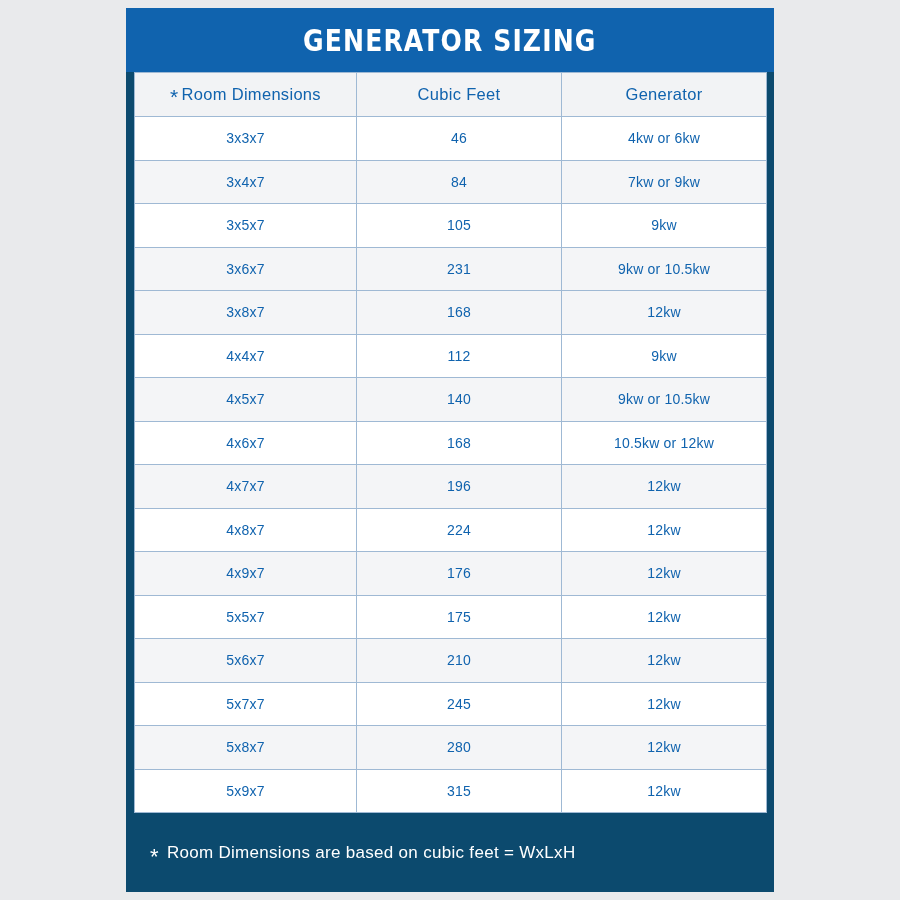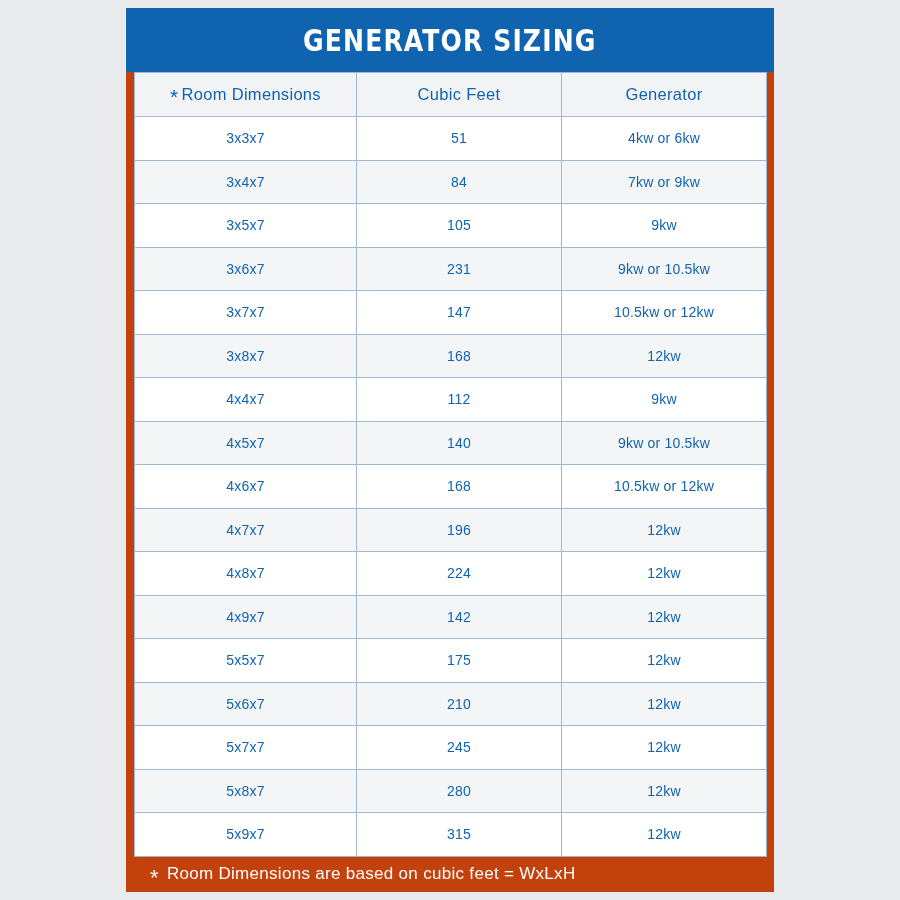--- a/index.html
+++ b/index.html
@@ -16,21 +16,21 @@
     height: 900px;
     background: #e9eaec;
     overflow: hidden;
   }
   .card {
     position: absolute;
     left: 126px;
     top: 8px;
     width: 648px;
     height: 884px;
-    background: #c2410c;
+    background: #0c4a6e;
     box-shadow: 0 0 0 0 rgba(0,0,0,0);
     display: flex;
     flex-direction: column;
   }
   .title-bar {
     height: 64px;
     display: flex;
     align-items: center;
     justify-content: center;
     background: #1063ae;
@@ -130,43 +130,38 @@
             <th>
               <span class="asterisk">*</span><span>Room Dimensions</span>
             </th>
             <th>Cubic Feet</th>
             <th>Generator</th>
           </tr>
         </thead>
         <tbody id="table-body">
             <tr class="odd">
               <td>3x3x7</td>
-              <td>51</td>
+              <td>46</td>
               <td>4kw or 6kw</td>
             </tr>
             <tr class="even">
               <td>3x4x7</td>
               <td>84</td>
               <td>7kw or 9kw</td>
             </tr>
             <tr class="odd">
               <td>3x5x7</td>
               <td>105</td>
               <td>9kw</td>
             </tr>
             <tr class="even">
               <td>3x6x7</td>
               <td>231</td>
               <td>9kw or 10.5kw</td>
             </tr>
-            <tr class="odd">
-              <td>3x7x7</td>
-              <td>147</td>
-              <td>10.5kw or 12kw</td>
-            </tr>
             <tr class="even">
               <td>3x8x7</td>
               <td>168</td>
               <td>12kw</td>
             </tr>
             <tr class="odd">
               <td>4x4x7</td>
               <td>112</td>
               <td>9kw</td>
             </tr>
@@ -185,21 +180,21 @@
               <td>196</td>
               <td>12kw</td>
             </tr>
             <tr class="odd">
               <td>4x8x7</td>
               <td>224</td>
               <td>12kw</td>
             </tr>
             <tr class="even">
               <td>4x9x7</td>
-              <td>142</td>
+              <td>176</td>
               <td>12kw</td>
             </tr>
             <tr class="odd">
               <td>5x5x7</td>
               <td>175</td>
               <td>12kw</td>
             </tr>
             <tr class="even">
               <td>5x6x7</td>
               <td>210</td>

